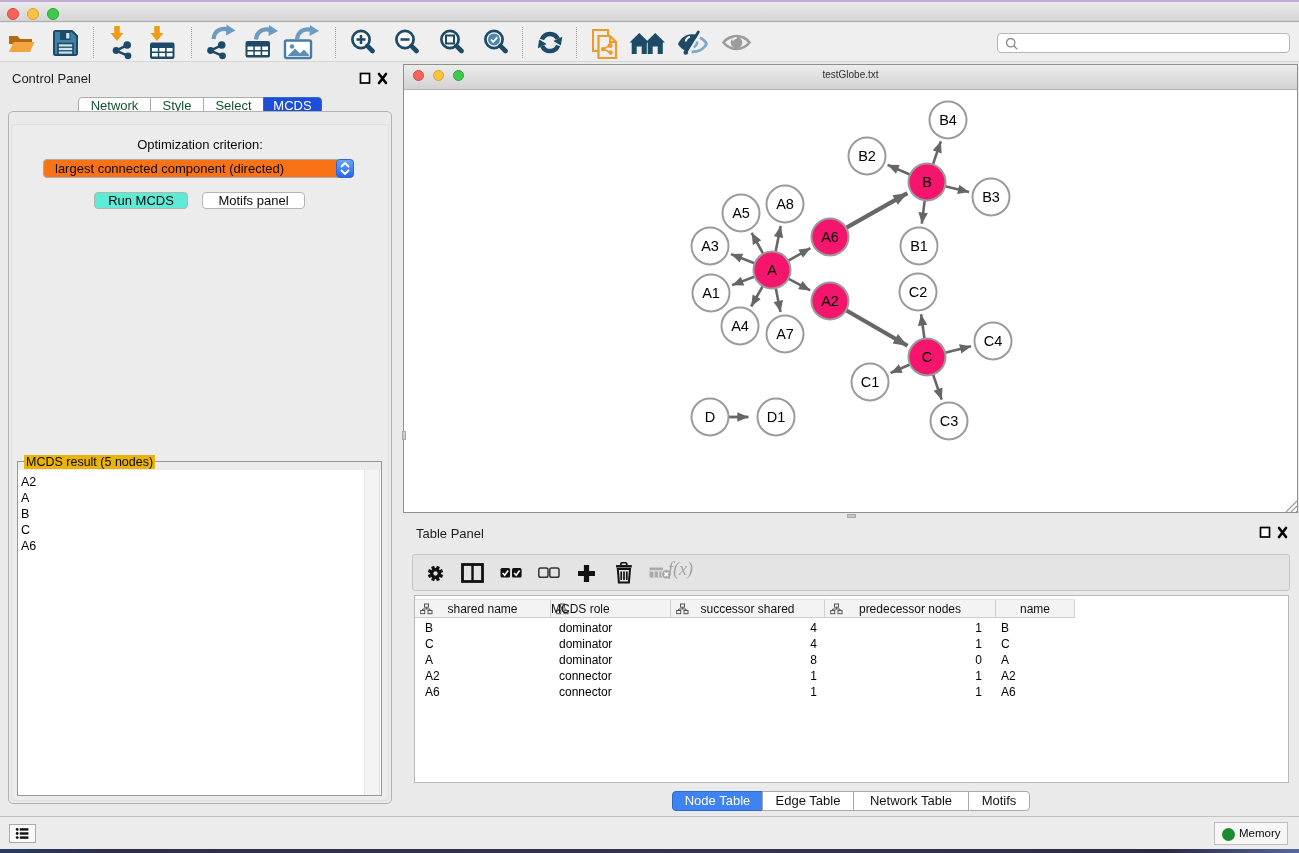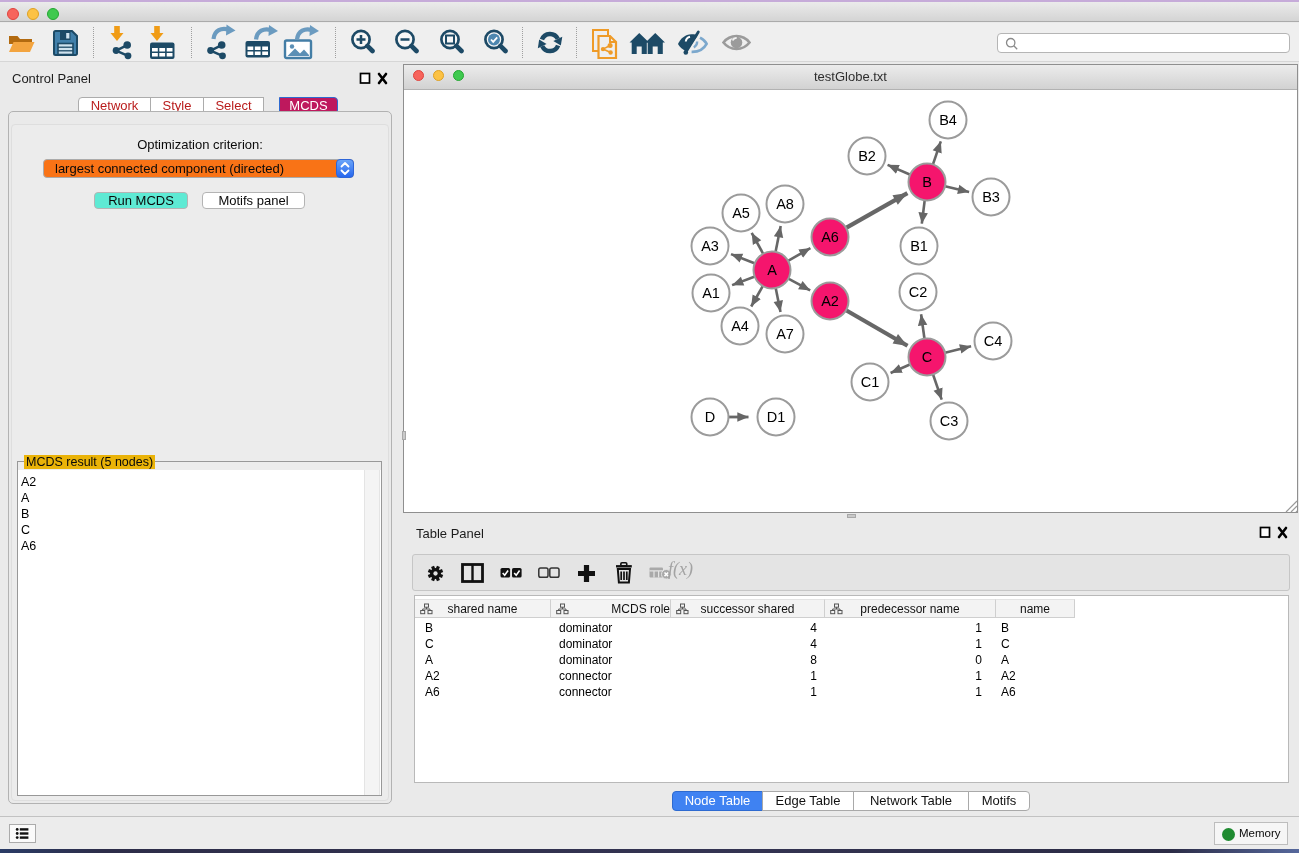--- a/index.html
+++ b/index.html
@@ -1,21 +1,21 @@
 <!DOCTYPE html>
 <html><head>
 <meta charset="utf-8">
 <style>
 * { margin:0; padding:0; box-sizing:border-box; }
 html,body { width:1299px; height:853px; overflow:hidden; }
 body { font-family:"Liberation Sans", sans-serif; background:#eaeaea; position:relative; }
 .abs { position:absolute; }
 .light { width:12px; height:12px; border-radius:50%; position:absolute; top:6px; }
 .sep { position:absolute; top:27px; height:31px; width:0; border-left:1px dotted #9f9f9f; }
-.tab { position:absolute; height:17px; background:#fff; border:1px solid #acacac; font-size:13px; color:#b91c1c; text-align:center; line-height:15px; }
+.tab { position:absolute; height:17px; background:#fff; border:1px solid #acacac; font-size:13px; color:#14532d; text-align:center; line-height:15px; }
 .btab { position:absolute; height:20px; background:#fff; border:1px solid #a9a9a9; font-size:13px; color:#111; text-align:center; line-height:18px; }
 </style>
 </head>
 <body>
 
 <div class="abs" style="left:0;top:0;width:1299px;height:2px;background:#c6abd9"></div>
 
 <div class="abs" style="left:0;top:2px;width:1299px;height:20px;background:linear-gradient(#ebebeb,#d4d4d4);border-bottom:1px solid #ababab">
   <div class="light" style="left:7px;background:#f7645c;border:1px solid #e0443e"></div>
   <div class="light" style="left:27px;background:#fcc244;border:1px solid #dfa123"></div>
@@ -156,21 +156,21 @@
 </div>
 
 <div class="abs" style="left:12px;top:71px;font-size:13px;color:#1c1c1c">Control Panel</div>
 <svg class="abs" style="left:359px;top:72px" width="30" height="13" viewBox="0 0 30 13">
 <rect x="1.5" y="1.5" width="9" height="9.5" fill="#fdfdfd" stroke="#000" stroke-width="1.7"></rect>
 <path d="M20,2 L27,11 M27,2 L20,11" stroke="#000" stroke-width="2.6" stroke-linecap="round"></path>
 </svg>
 <div class="tab" style="left:78px;top:97px;width:73px;border-radius:4px 0 0 4px">Network</div>
 <div class="tab" style="left:150px;top:97px;width:54px">Style</div>
 <div class="tab" style="left:203px;top:97px;width:61px">Select</div>
-<div class="tab" style="left:279px;top:97px;width:59px;background:#be185d;border-color:#2d6ad0;color:#fff;border-radius:0 4px 4px 0">MCDS</div>
+<div class="tab" style="left:263px;top:97px;width:59px;background:#1d4ed8;border-color:#2d6ad0;color:#fff;border-radius:0 4px 4px 0">MCDS</div>
 <div class="abs" style="left:8px;top:111px;width:384px;height:693px;background:#eaeaea;border:1px solid #b2b2b2;border-radius:5px"></div>
 <div class="abs" style="left:11px;top:124px;width:378px;height:677px;background:#ececec;border:1px solid #dedede;border-radius:4px"></div>
 <div class="abs" style="left:11px;top:137px;width:378px;text-align:center;font-size:13px;color:#0a0a0a">Optimization criterion:</div>
 <div class="abs" style="left:43px;top:159px;width:311px;height:19px;background:#f97316;border:1px solid #ababab;border-radius:4px">
   <div class="abs" style="left:11px;top:1px;font-size:13px;color:#0a0a0a">largest connected component (directed)</div>
   <div class="abs" style="right:-1px;top:-1px;width:18px;height:19px;background:linear-gradient(#6aa4f8,#2767ee);border-radius:4px;border:1px solid #2e66d8">
     <svg width="16" height="17" viewBox="0 0 16 17">
         <path d="M4.5,6.5 L8,3 L11.5,6.5" fill="none" stroke="#fff" stroke-width="1.8" stroke-linejoin="round" stroke-linecap="round"></path>
         <path d="M4.5,10.5 L8,14 L11.5,10.5" fill="none" stroke="#fff" stroke-width="1.8" stroke-linejoin="round" stroke-linecap="round"></path>
       </svg>
@@ -183,21 +183,21 @@
 <div class="abs" style="left:24px;top:455px;font-size:12.5px;color:#0a0a0a;background:#eab308;padding:0 2px">MCDS result (5 nodes)</div>
 <div class="abs" style="left:18px;top:470px;width:363px;height:325px;background:#fff"></div>
 <div class="abs" style="left:364px;top:470px;width:16px;height:325px;background:#f4f4f4;border-left:1px solid #e4e4e4;border-right:1px solid #e4e4e4"></div>
 <div class="abs" style="left:21px;top:474px;font-size:12.5px;line-height:16px;color:#000">A2<br>A<br>B<br>C<br>A6</div>
 
 <div class="abs" style="left:403px;top:64px;width:895px;height:449px;background:#fff;border:1px solid #8f8f8f"></div>
 <div class="abs" style="left:404px;top:65px;width:893px;height:25px;background:linear-gradient(#ececec,#d2d2d2);border-bottom:1px solid #b2b2b2">
   <div class="light" style="left:9px;top:5px;width:11px;height:11px;background:#f7645c;border:1px solid #e0443e"></div>
   <div class="light" style="left:29px;top:5px;width:11px;height:11px;background:#fcc244;border:1px solid #dfa123"></div>
   <div class="light" style="left:49px;top:5px;width:11px;height:11px;background:#3fc94f;border:1px solid #24a732"></div>
-  <div class="abs" style="left:0;width:893px;top:4px;text-align:center;font-size:13px;color:#2e2e2e">testGlobe.txt</div>
+  <div class="abs" style="left:0;width:893px;top:4px;text-align:center;font-size:10px;color:#2e2e2e">testGlobe.txt</div>
 </div>
 <svg style="position:absolute;left:404px;top:90px" width="893" height="422" viewBox="404 90 893 422">
 <defs>
 <marker id="ah" viewBox="0 0 12 10.5" refX="11.5" refY="5.25" markerWidth="12" markerHeight="10.5" orient="auto" markerUnits="userSpaceOnUse">
         <path d="M0.3,0.5 L11.6,5.25 L0.3,10 z" fill="#666666"></path>
       </marker>
 <marker id="ah2" viewBox="0 0 15 12" refX="14.5" refY="6" markerWidth="15" markerHeight="12" orient="auto" markerUnits="userSpaceOnUse">
         <path d="M0.4,0.6 L14.7,6 L0.4,11.4 z" fill="#686868"></path>
       </marker>
 </defs>
@@ -332,21 +332,21 @@
   </div>
 <div class="abs" style="left:551px;top:599px;width:120px;height:19px;background:#f3f3f3;border-right:1px solid #cfcfcf;border-bottom:1px solid #cfcfcf;border-top:1px solid #e3e3e3">
     <svg width="13" height="12" viewBox="0 0 13 12" style="position:absolute;left:5px;top:3px">
       <g fill="none" stroke="#555" stroke-width="1">
         <rect x="4.5" y="1" width="4" height="3.2"></rect>
         <rect x="0.7" y="7.5" width="4" height="3.2"></rect>
         <rect x="8" y="7.5" width="4" height="3.2"></rect>
         <path d="M6.5,4.2 V6 M2.7,7.5 V6 H10 V7.5"></path>
       </g>
     </svg>
-    <div style="position:absolute;left:0;right:0;top:2px;text-align:right;font-size:12px;color:#111">MCDS role</div>
+    <div style="position:absolute;left:0;right:0;top:2px;text-align:left;font-size:12px;color:#111">MCDS role</div>
   </div>
 <div class="abs" style="left:671px;top:599px;width:154px;height:19px;background:#f3f3f3;border-right:1px solid #cfcfcf;border-bottom:1px solid #cfcfcf;border-top:1px solid #e3e3e3">
     <svg width="13" height="12" viewBox="0 0 13 12" style="position:absolute;left:5px;top:3px">
       <g fill="none" stroke="#555" stroke-width="1">
         <rect x="4.5" y="1" width="4" height="3.2"></rect>
         <rect x="0.7" y="7.5" width="4" height="3.2"></rect>
         <rect x="8" y="7.5" width="4" height="3.2"></rect>
         <path d="M6.5,4.2 V6 M2.7,7.5 V6 H10 V7.5"></path>
       </g>
     </svg>
@@ -354,21 +354,21 @@
   </div>
 <div class="abs" style="left:825px;top:599px;width:171px;height:19px;background:#f3f3f3;border-right:1px solid #cfcfcf;border-bottom:1px solid #cfcfcf;border-top:1px solid #e3e3e3">
     <svg width="13" height="12" viewBox="0 0 13 12" style="position:absolute;left:5px;top:3px">
       <g fill="none" stroke="#555" stroke-width="1">
         <rect x="4.5" y="1" width="4" height="3.2"></rect>
         <rect x="0.7" y="7.5" width="4" height="3.2"></rect>
         <rect x="8" y="7.5" width="4" height="3.2"></rect>
         <path d="M6.5,4.2 V6 M2.7,7.5 V6 H10 V7.5"></path>
       </g>
     </svg>
-    <div style="position:absolute;left:0;right:0;top:2px;text-align:center;font-size:12px;color:#111">predecessor name</div>
+    <div style="position:absolute;left:0;right:0;top:2px;text-align:center;font-size:12px;color:#111">predecessor nodes</div>
   </div>
 <div class="abs" style="left:996px;top:599px;width:79px;height:19px;background:#f3f3f3;border-right:1px solid #cfcfcf;border-bottom:1px solid #cfcfcf;border-top:1px solid #e3e3e3">
     <div style="position:absolute;left:0;right:0;top:2px;text-align:center;font-size:12px;color:#111">name</div>
   </div>
 <div class="abs" style="left:425px;top:621px;font-size:12px;color:#000">B</div>
 <div class="abs" style="left:559px;top:621px;font-size:12px;color:#000">dominator</div>
 <div class="abs" style="left:671px;top:621px;width:146px;text-align:right;font-size:12px;color:#000">4</div>
 <div class="abs" style="left:825px;top:621px;width:157px;text-align:right;font-size:12px;color:#000">1</div>
 <div class="abs" style="left:1001px;top:621px;font-size:12px;color:#000">B</div>
 <div class="abs" style="left:425px;top:637px;font-size:12px;color:#000">C</div>

